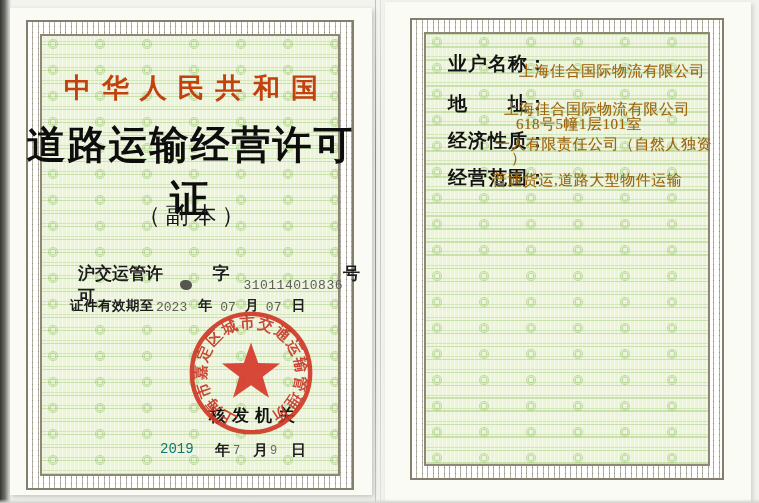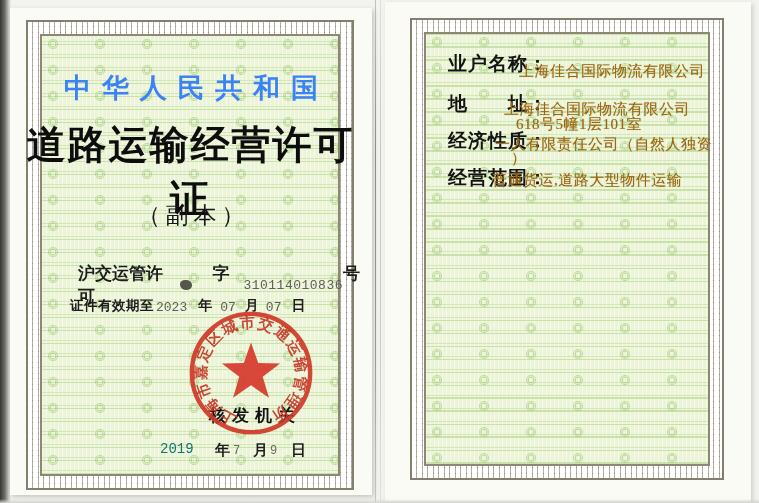--- a/index.html
+++ b/index.html
@@ -47,21 +47,21 @@
     background-image:
       radial-gradient(circle at 11px 8px, rgba(255,255,255,0) 2px, rgba(148,196,102,.55) 2.5px, rgba(148,196,102,.12) 4px, rgba(148,196,102,.5) 4.5px, rgba(0,0,0,0) 5.5px),
       repeating-linear-gradient(0deg, rgba(150,198,104,.42) 0 1.5px, rgba(255,255,255,0) 1.5px 3.5px, rgba(150,198,104,.30) 3.5px 4.5px, rgba(255,255,255,0) 4.5px 13px),
       repeating-linear-gradient(90deg, rgba(255,255,255,.5) 0 1px, rgba(255,255,255,0) 1px 4px);
     background-size:47px 26px, auto, auto;
   }
   .content{position:absolute;inset:0;text-decoration:underline;}
 
   
   .country{position:absolute;left:0;right:0;top:62px;text-align:center;
-    font-size:27px;font-weight:700;letter-spacing:.40em;text-indent:.40em;color:#3b82f6;}
+    font-size:27px;font-weight:700;letter-spacing:.40em;text-indent:.40em;color:#c2410c;}
   .cert-title{position:absolute;left:0;right:1px;top:110px;text-align:center;
     font-size:39px;font-weight:900;letter-spacing:2px;color:#0d0d0d;}
   .cert-subtitle{position:absolute;left:0;right:0;top:192px;text-align:center;
     font-size:23px;letter-spacing:5px;text-indent:5px;color:#161616;}
 
   .license-row{position:absolute;left:52px;top:254px;width:282px;display:flex;align-items:baseline;font-size:17px;font-weight:700;padding-left:16px;}
   .smudge{display:inline-block;width:13px;height:10px;background:#3d3a36;border-radius:45% 55% 50% 60%;opacity:.85;align-self:center;margin-left:5px;}
   .zi{margin-left:20px;}
   .num{margin-left:14px;font-family:"Liberation Mono","DejaVu Sans Mono",monospace;font-size:13px;font-weight:400;color:#5e5e58;letter-spacing:.5px;align-self:center;}
   .hao{margin-left:auto;}

